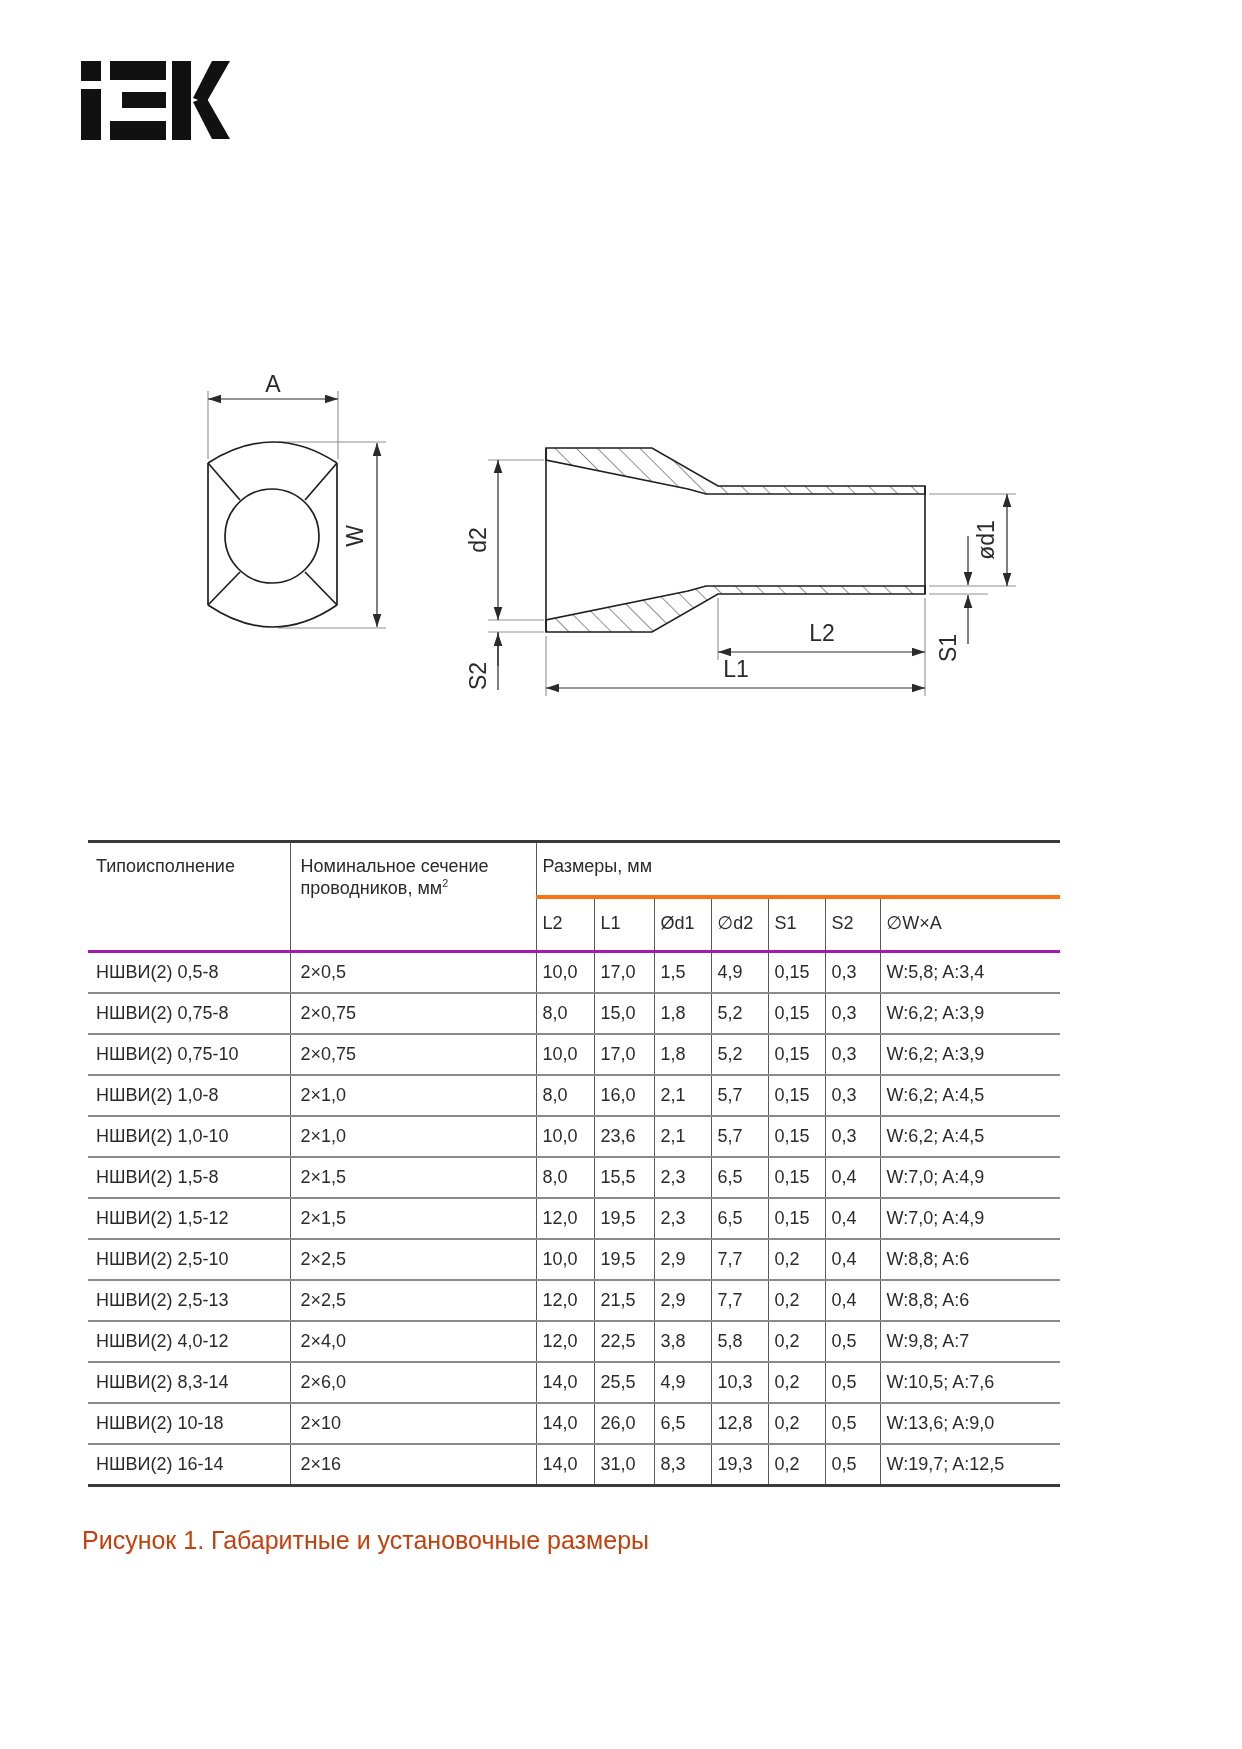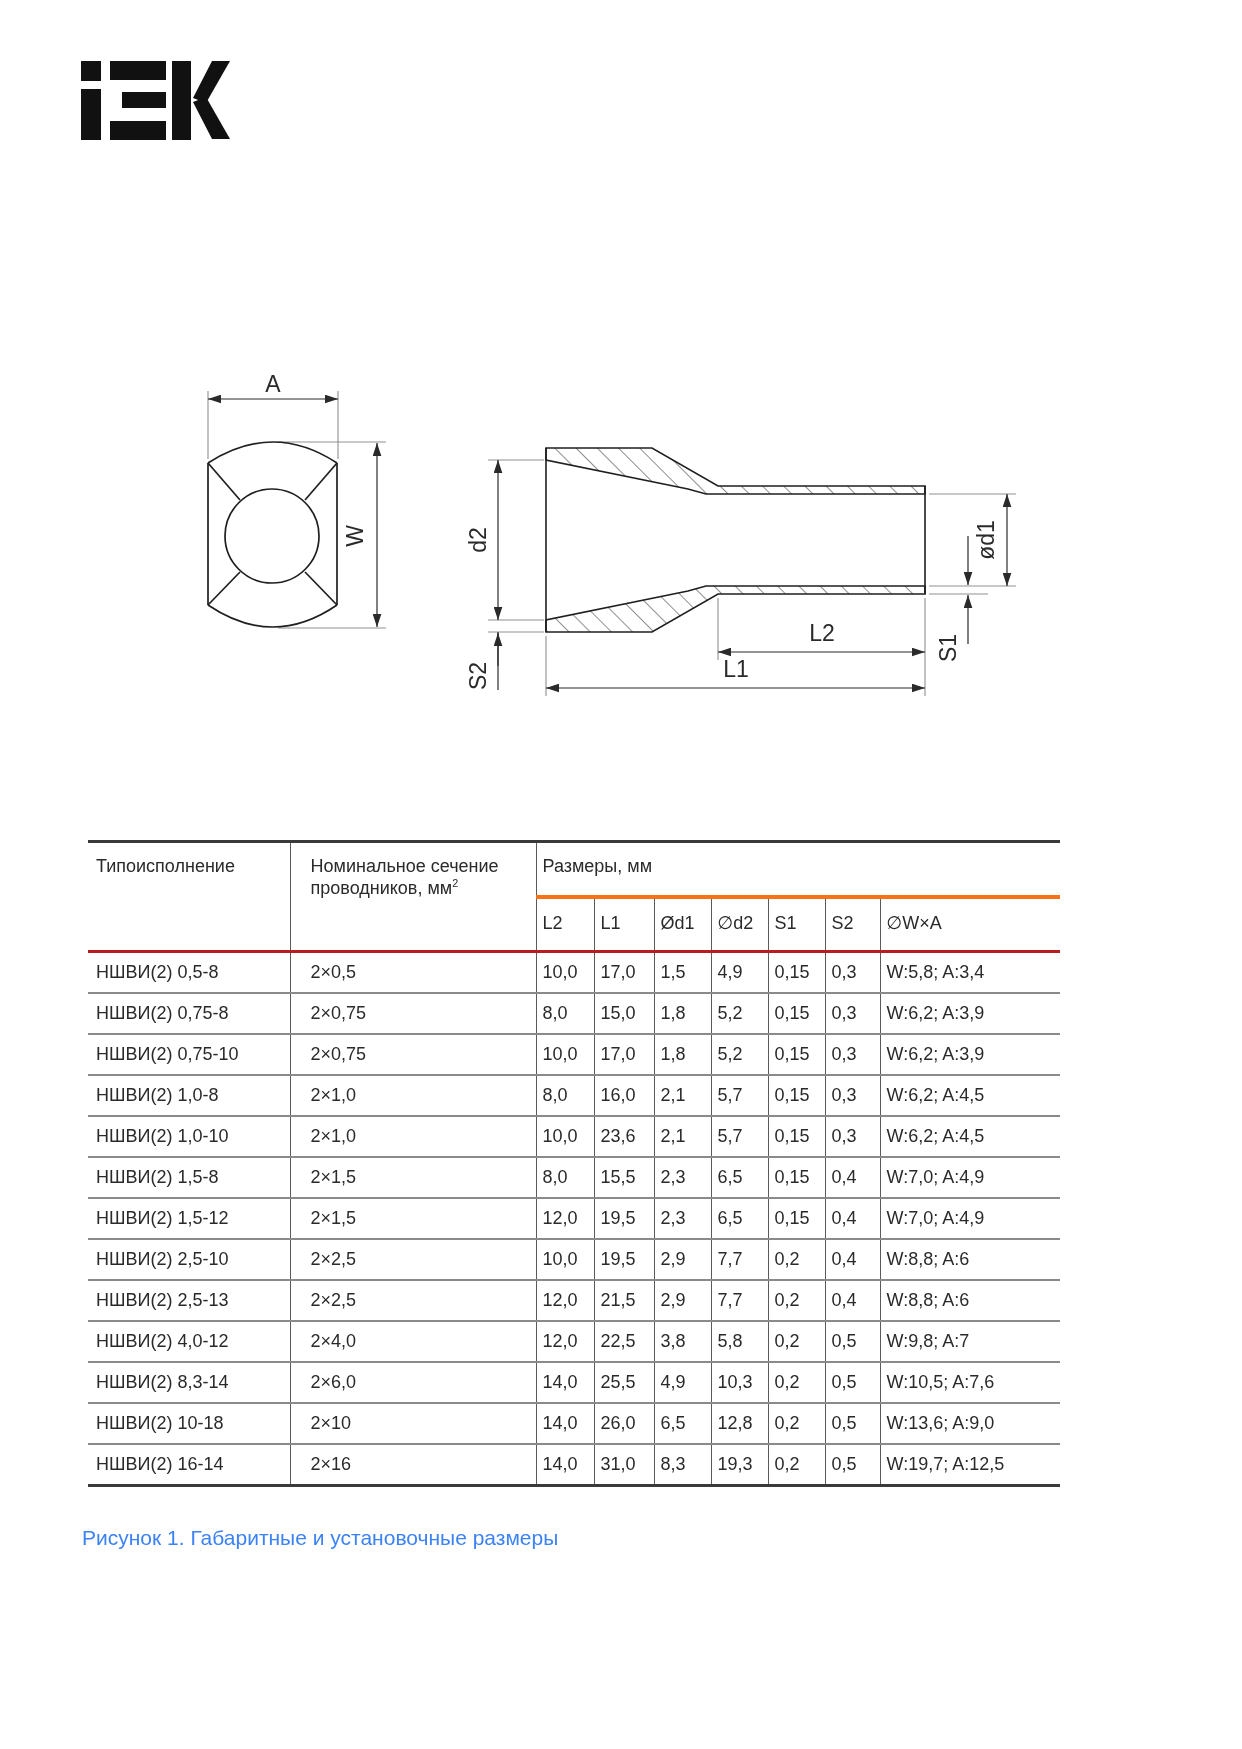--- a/index.html
+++ b/index.html
@@ -22,28 +22,28 @@
     border-left:1px solid #5a5a5a;overflow:hidden;white-space:nowrap;
   }
   .dims-table thead tr:first-child th:first-child{border-left:none;}
   .dims-table tbody td:first-child{border-left:none;}
   .dims-table thead th{vertical-align:top;padding-top:13px;line-height:1.22;}
   .dims-table thead tr.subrow th{vertical-align:middle;padding-top:0;}
   .dims-table thead tr:first-child{height:55px;}
   .dims-table thead tr.subrow{height:55px;}
   .dims-table th.group{border-bottom:4px solid #f97316;}
   .dims-table th.c1,.dims-table td.c1{padding-left:8px;}
-  .dims-table th.c2,.dims-table td.c2{padding-left:20px;}
+  .dims-table th.c2,.dims-table td.c2{padding-left:10px;}
   .dims-table th.cwa,.dims-table td.cwa{}
   .dims-table tbody td{height:39px;vertical-align:middle;}
   .dims-table tbody tr td{border-top:2px solid #8a8a8a;}
-  .dims-table tbody tr:first-child td{border-top:3px solid #b91c1c;}
+  .dims-table tbody tr:first-child td{border-top:3px solid #a21caf;}
   .dims-table sup{font-size:60%;line-height:0;}
   
-  .caption{position:absolute;left:82px;top:1526px;font-size:21px;color:#3b82f6;text-align:center;}
+  .caption{position:absolute;left:82px;top:1526px;font-size:25px;color:#c2410c;text-align:center;}
 </style>
 </head>
 <body>
 
 <svg class="layer" width="1242" height="1749" viewBox="0 0 1242 1749">
   <defs>
     <pattern id="hatch" patternUnits="userSpaceOnUse" width="15" height="15" patternTransform="rotate(-45)">
       <line x1="0" y1="0" x2="0" y2="15" stroke="#444" stroke-width="1.2"></line>
     </pattern>
     <marker id="arr" viewBox="0 0 12 8" refX="12" refY="4" markerWidth="13" markerHeight="9" markerUnits="userSpaceOnUse" orient="auto-start-reverse">

